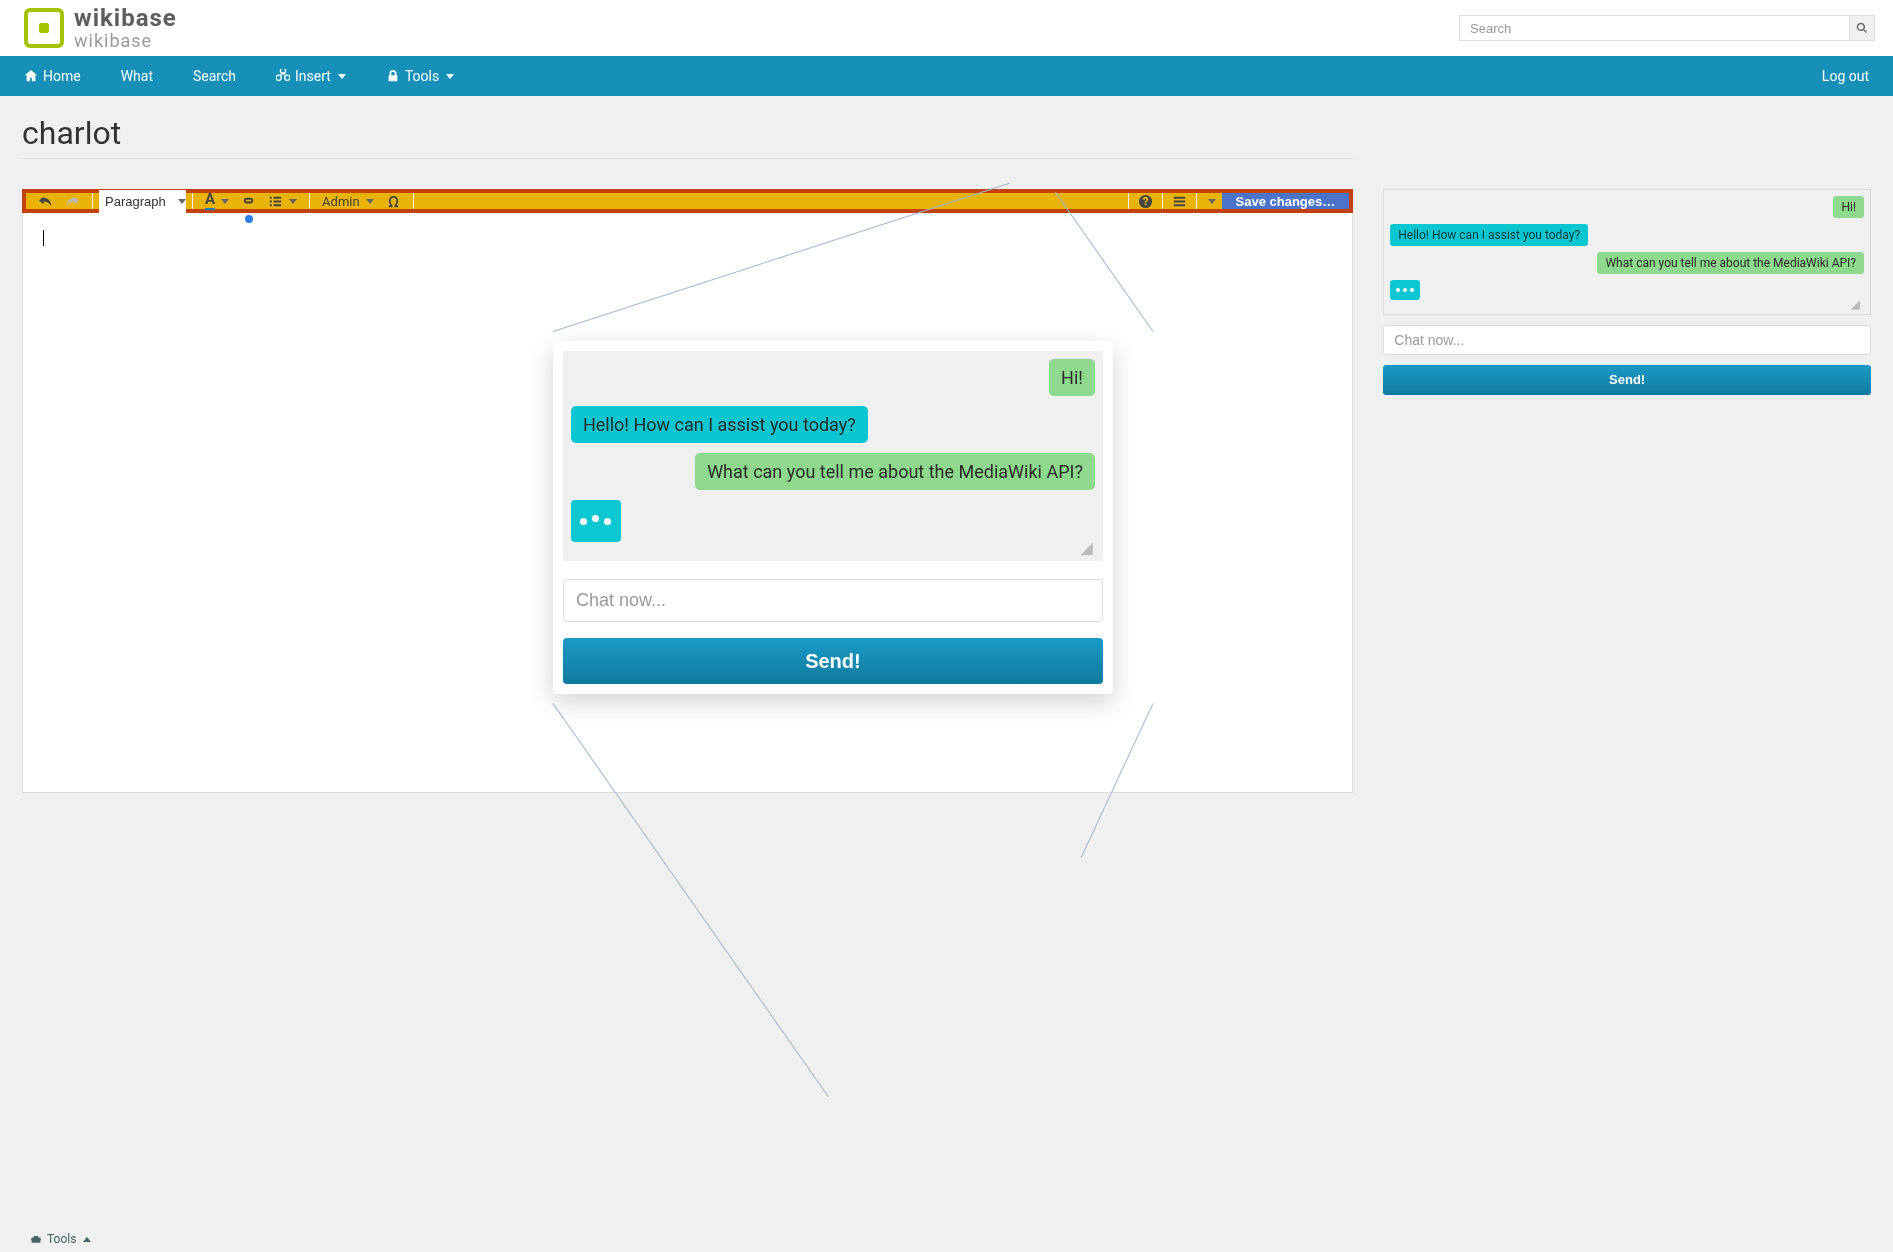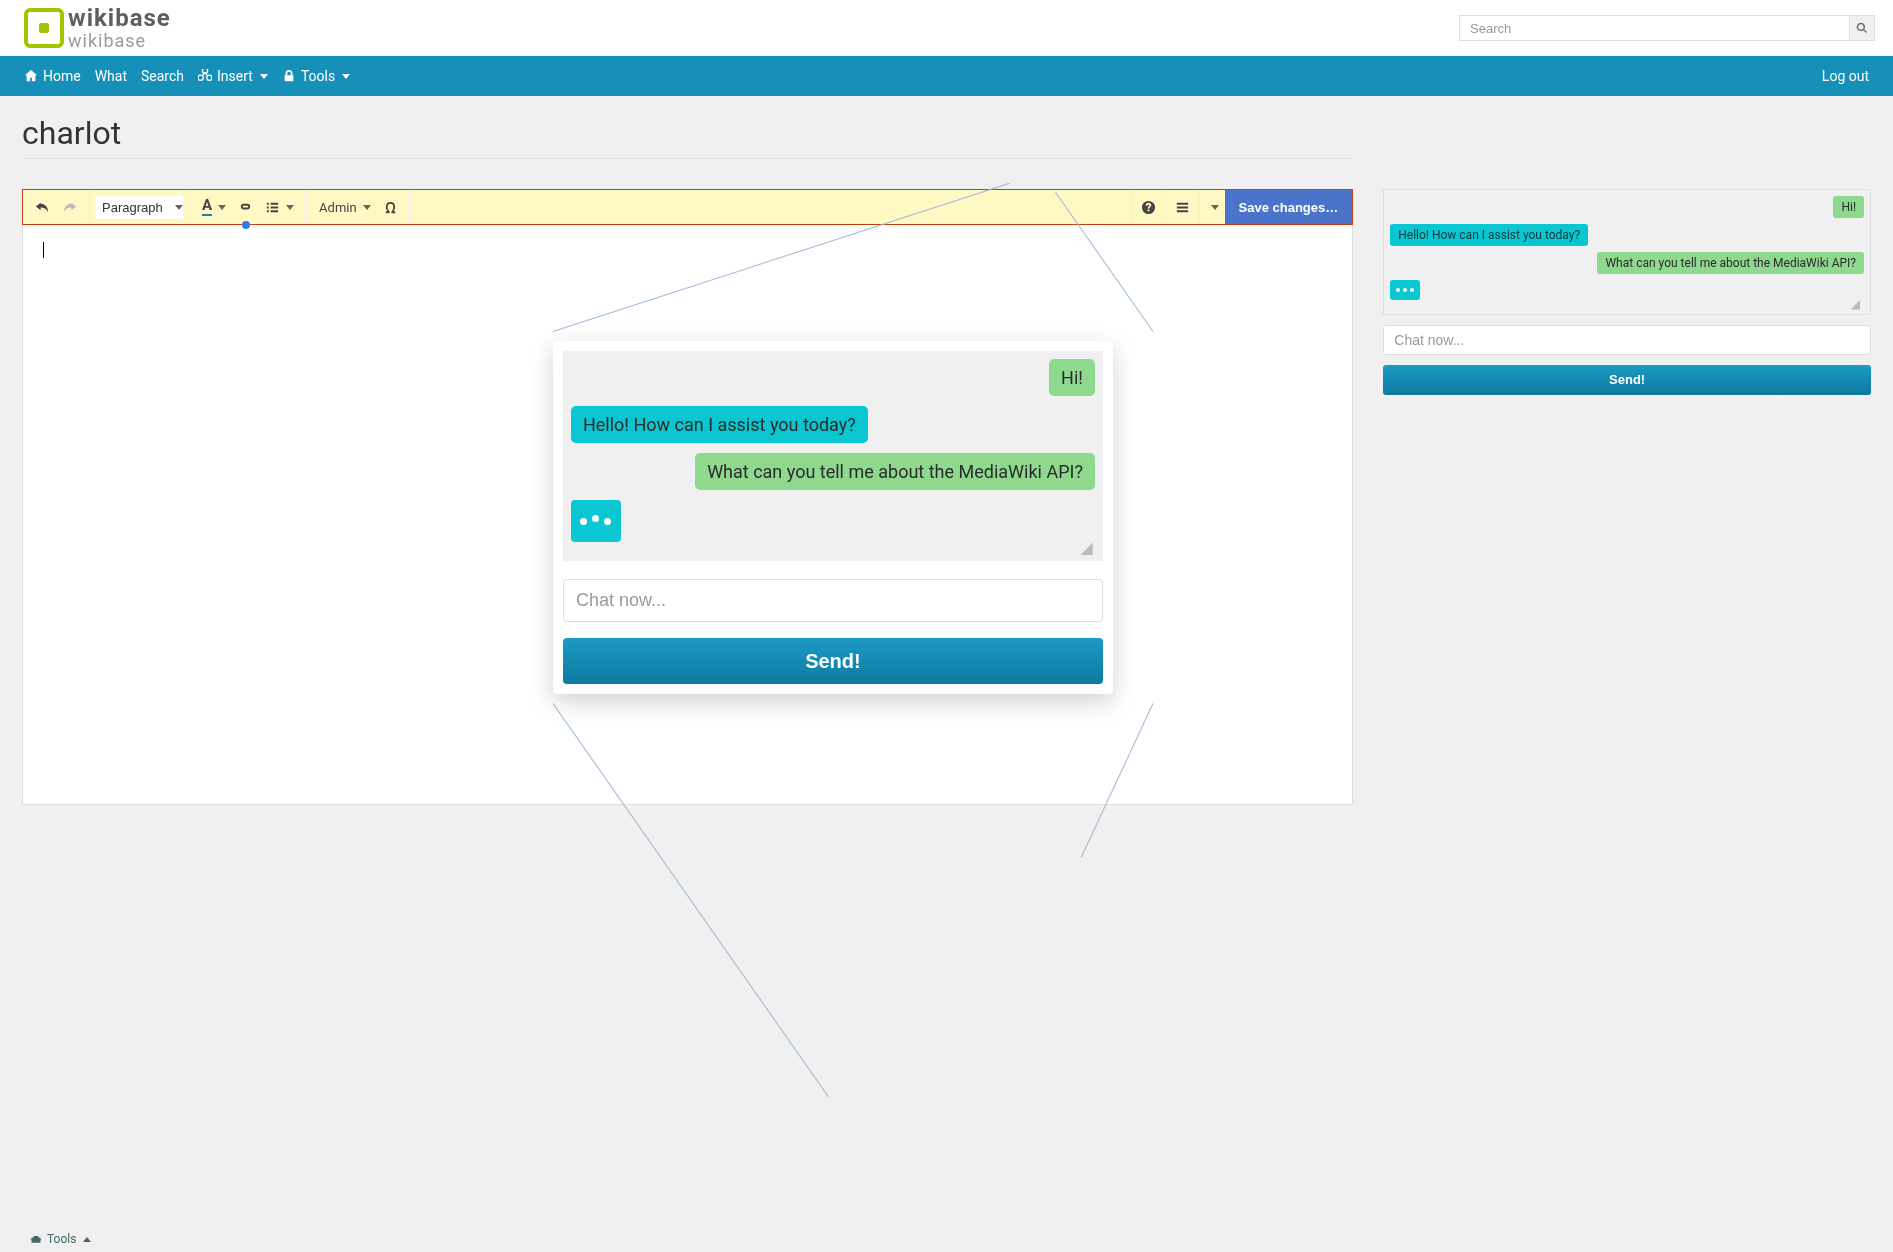--- a/index.html
+++ b/index.html
@@ -4,21 +4,21 @@
 <style>
   * { box-sizing: border-box; margin: 0; padding: 0; }
   html, body { width: 100%; height: 100%; font-family: -apple-system, BlinkMacSystemFont, "Segoe UI", Roboto, Helvetica, Arial, sans-serif; background:#fff; }
   body { display:flex; flex-direction:column; }
 
   
   .header {
     display:flex; align-items:center; justify-content:space-between;
     padding:6px 18px 6px 24px; background:#fff;
   }
-  .logo { display:flex; align-items:center; gap:4px; }
+  .logo { display:flex; align-items:center; gap:10px; }
   .logo-mark {
     width:40px; height:40px; border:4px solid #a4c400; border-radius:6px;
     display:flex; align-items:center; justify-content:center;
   }
   .logo-mark span { width:10px; height:10px; background:#a4c400; border-radius:2px; }
   .logo-text { display:flex; flex-direction:column; line-height:1; }
   .logo-text .main { font-size:24px; font-weight:700; color:#5e5e5e; letter-spacing:1px;}
   .logo-text .sub { font-size:18px; color:#9a9a9a; letter-spacing:1px; margin-top:2px;}
   .search-stack { display:flex; flex-direction:column; gap:4px; }
   .search-row { display:flex; }
@@ -31,38 +31,38 @@
     width:26px; height:26px; border:1px solid #ddd; background:#f0f0f0;
     display:flex; align-items:center; justify-content:center; cursor:pointer;
   }
   .search-row .search-btn svg { width:12px; height:12px; fill:#666; }
 
   
   .navbar {
     height:40px; background:#1690b8; display:flex; align-items:center;
     justify-content:space-between; padding:0 24px; color:#fff;
   }
-  .navbar .left, .navbar .right { display:flex; align-items:flex-end; gap:14px; }
+  .navbar .left, .navbar .right { display:flex; align-items:flex-end; gap:40px; }
   .nav-item { color:#fff; font-size:14px; display:flex; align-items:center; gap:5px; cursor:pointer; }
   .nav-item svg { width:14px; height:14px; fill:#fff; }
   .caret-down { width:0;height:0;border-left:4px solid transparent;border-right:4px solid transparent;border-top:5px solid #fff; display:inline-block; margin-left:2px;}
 
   
   .page-bg { flex:1; background:#f0f0f0; padding:18px 22px 60px 22px; position:relative; }
   .page-title { font-size:32px; color:#333; font-weight:400; margin-bottom:6px; }
   .title-rule { height:1px; background:#e2e2e2; margin-bottom:30px; width:72%; }
 
   .columns { display:flex; gap:30px; align-items:flex-start; }
   .editor-col { flex:0 0 72%; }
   .chat-col { flex:1; }
 
   
   .toolbar {
-    background:#fef9c3; border:1px solid #c2410c; display:flex; align-items:center;
-    height:36px; font-size:13px; color:#333;
+    background:#eab308; border:4px solid #c2410c; display:flex; align-items:center;
+    height:24px; font-size:13px; color:#333;
   }
   .toolbar .group { display:flex; align-items:center; height:100%; border-right:1px solid #eee; padding:0 6px; }
   .toolbar .btn { padding:4px 6px; display:flex; align-items:center; gap:4px; cursor:pointer; color:#444; }
   .toolbar .btn.disabled { color:#bbb; cursor:default; }
   .toolbar .btn svg { width:15px; height:15px; fill:currentColor; }
   .toolbar select.paragraph {
     border:none; font-size:13px; padding:4px 20px 4px 6px; color:#333; background:#fff; outline:none;
     appearance:none; -webkit-appearance:none;
   }
   .toolbar .para-wrap{ position:relative; display:flex; align-items:center;}

